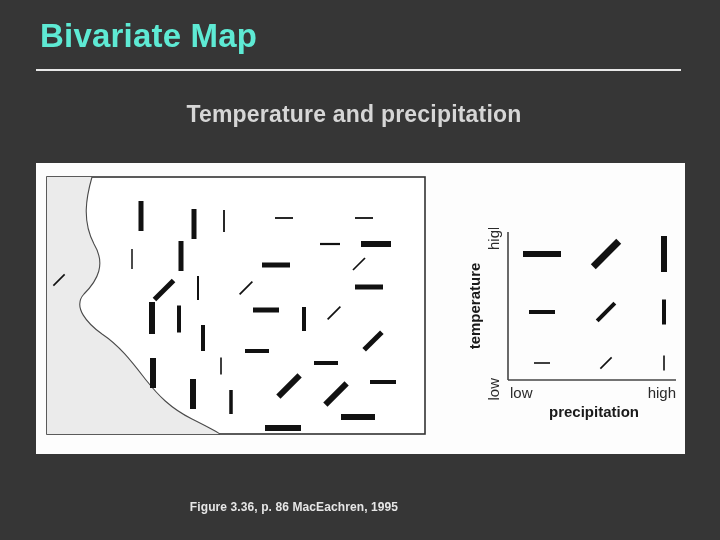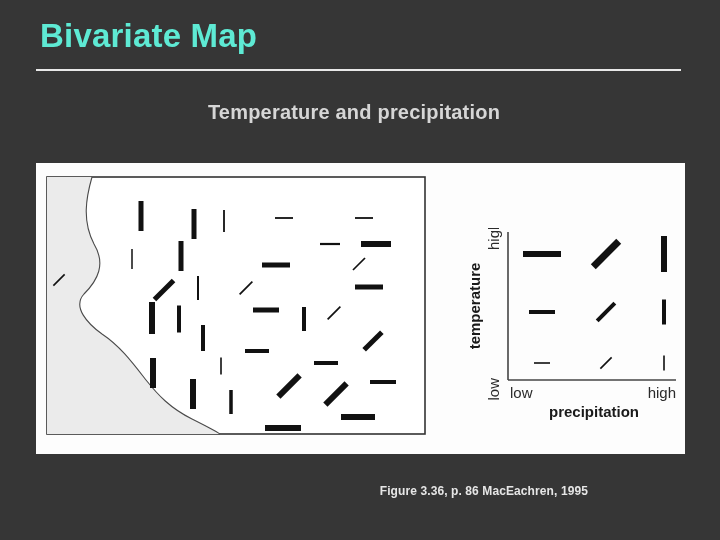--- a/index.html
+++ b/index.html
@@ -37,31 +37,31 @@
     width: 645px;
     height: 2px;
     background: #e8e8e8;
   }
   #slide-subtitle {
     position: absolute;
     left: 0;
     top: 101px;
     width: 708px;
     text-align: center;
-    font-size: 20px;
+    font-size: 23px;
     font-weight: bold;
     color: #d6d6d6;
     letter-spacing: 0.2px;
   }
   #figure-caption {
     position: absolute;
     left: 0;
-    top: 484px;
+    top: 500px;
     width: 588px;
-    text-align: right;
+    text-align: center;
     font-size: 12px;
     font-weight: bold;
     color: #e6e6e6;
     letter-spacing: 0.1px;
   }
 
   
   #figure-panel {
     position: absolute;
     left: 36px;

